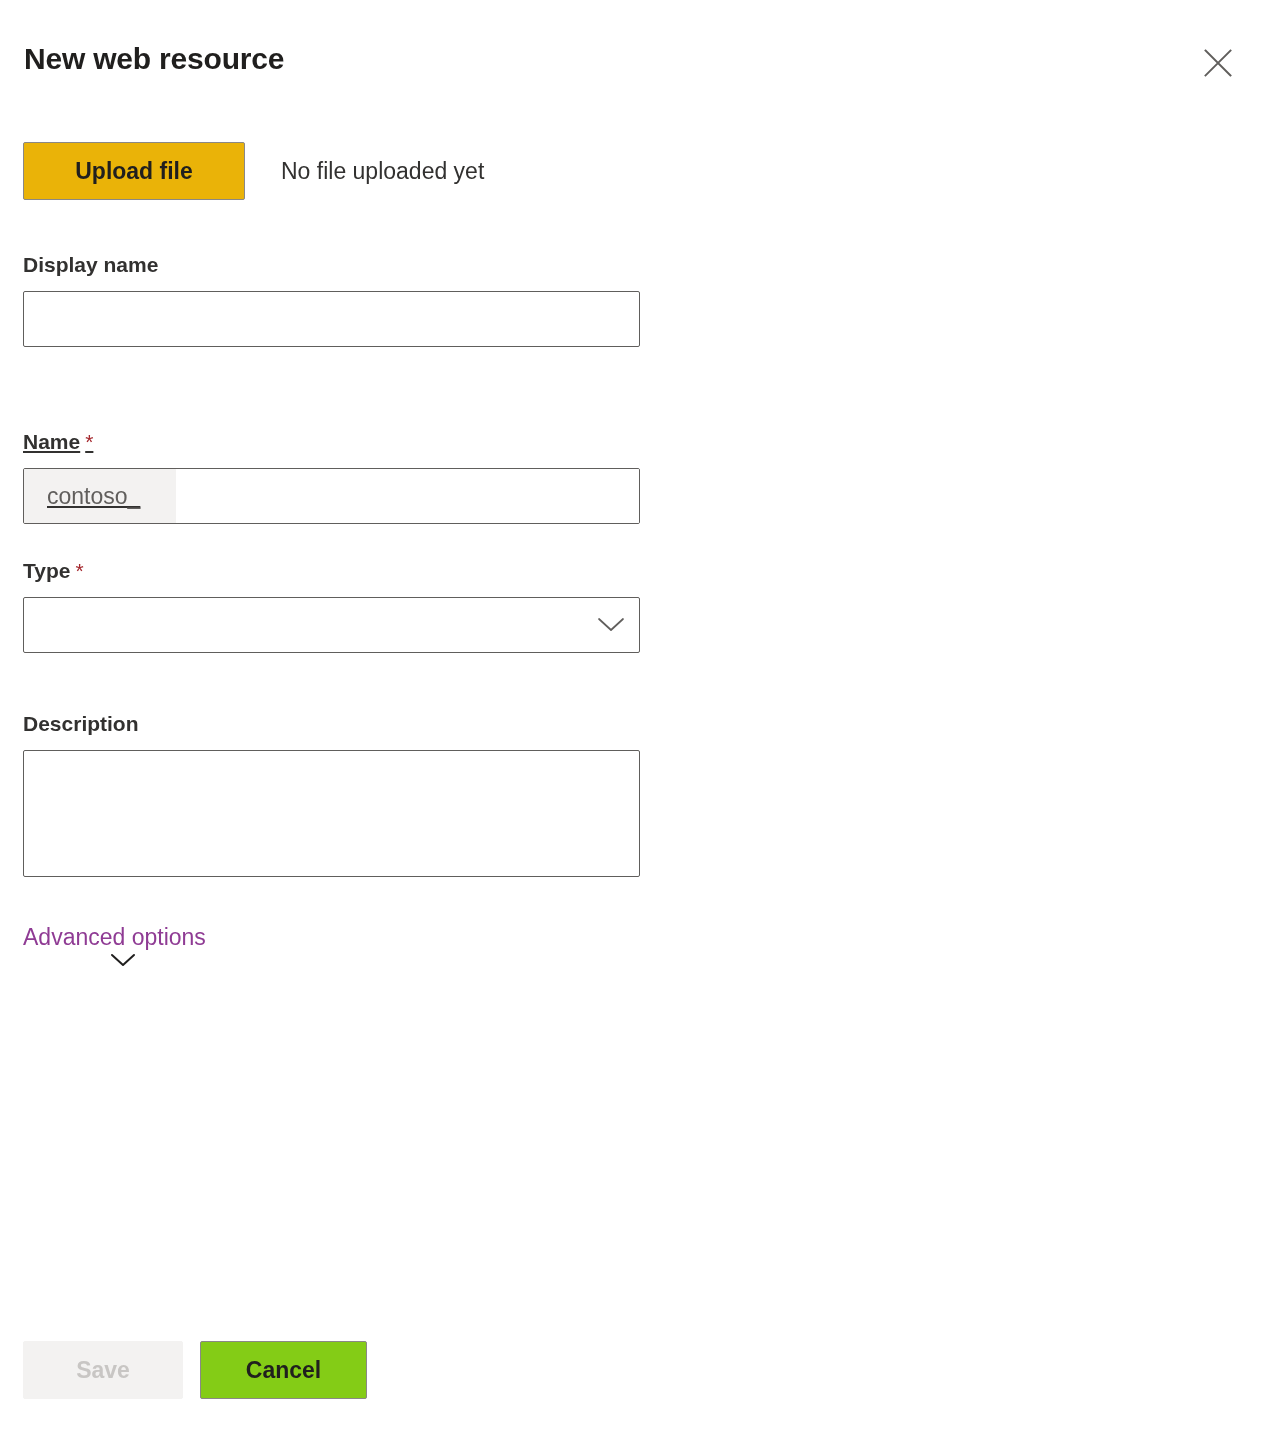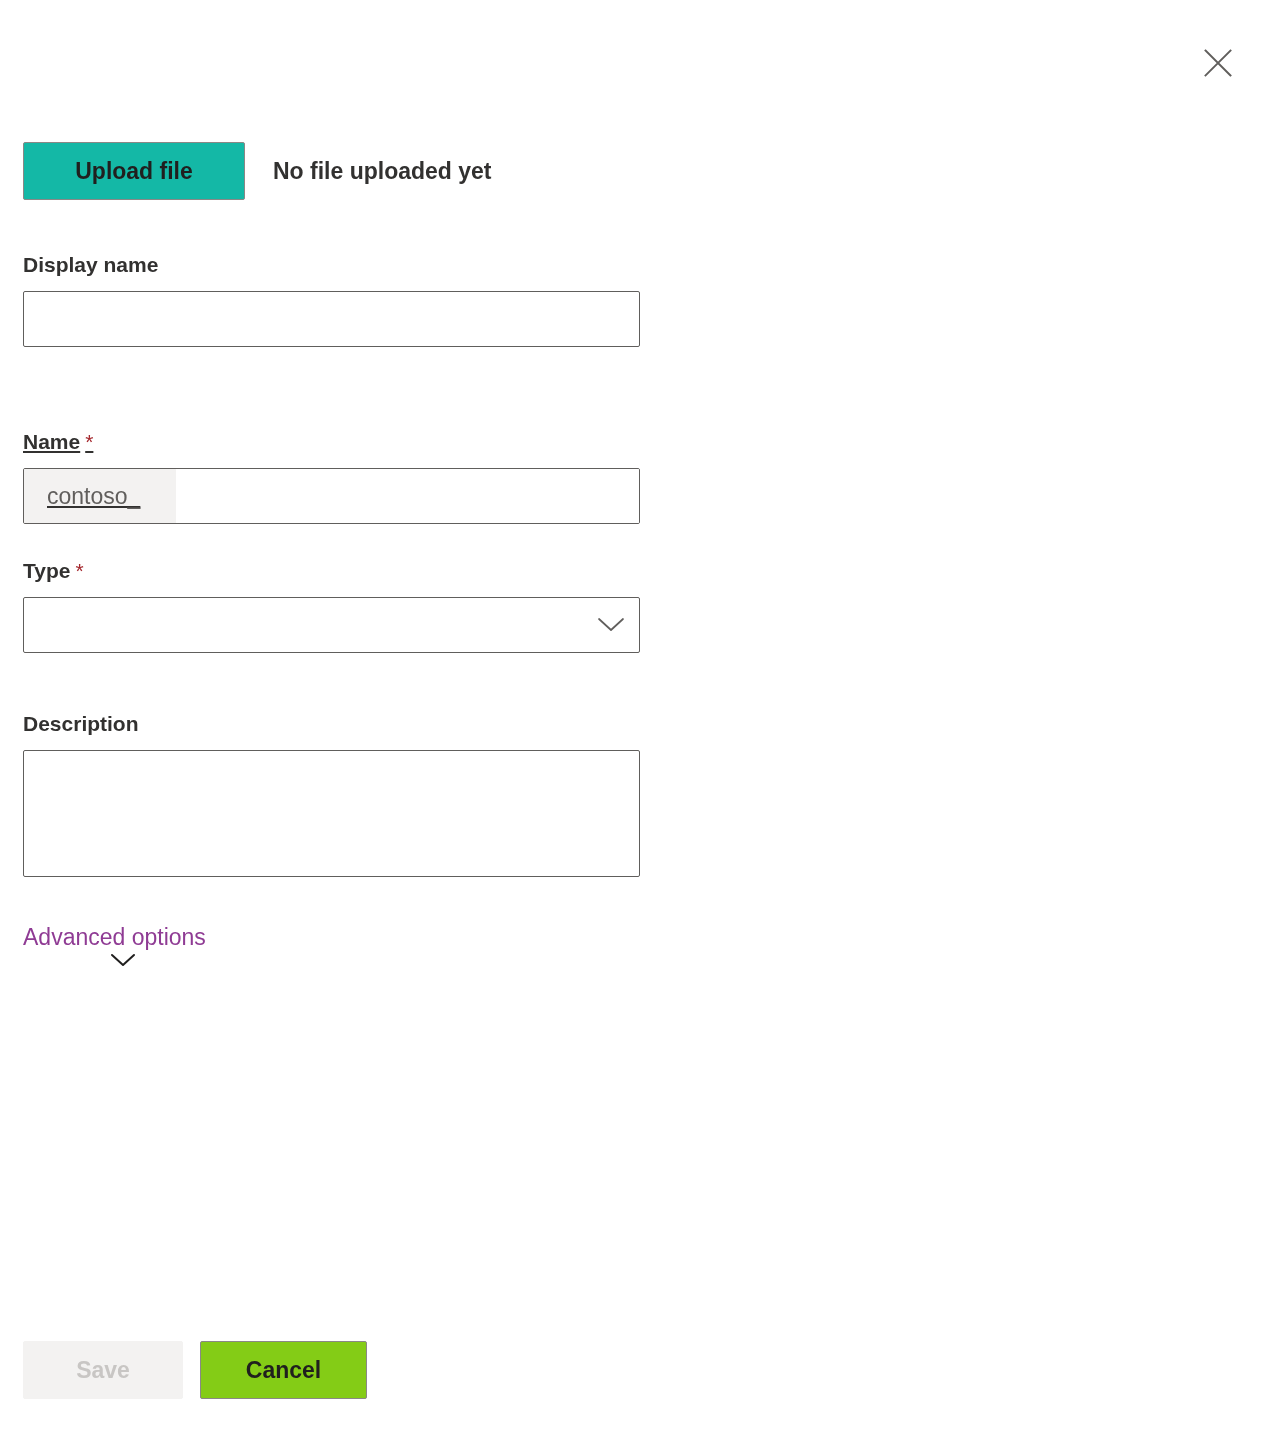--- a/index.html
+++ b/index.html
@@ -64,37 +64,37 @@
     left: 23px;
     top: 142px;
     display: flex;
     align-items: center;
   }
   .upload-button {
     box-sizing: border-box;
     height: 58px;
     min-width: 222px;
     padding: 0 26px;
-    background: #14b8a6;
+    background: #eab308;
     border: 1px solid #8a8886;
     border-radius: 2px;
     font-family: inherit;
     font-size: 23px;
     font-weight: 600;
     color: #201f1e;
     cursor: pointer;
     display: flex;
     align-items: center;
     justify-content: center;
     line-height: 1;
   }
   .upload-status {
-    margin-left: 28px;
-    font-size: 23px;
-    font-weight: 700;
+    margin-left: 36px;
+    font-size: 23px;
+    font-weight: 400;
     color: #323130;
     white-space: nowrap;
   }
 
   
   .field {
     position: absolute;
     left: 23px;
     width: 617px;
   }
@@ -269,20 +269,21 @@
     color: #201f1e;
     cursor: pointer;
   }
 </style>
 </head>
 <body>
 
 <div class="panel">
 
   <div class="header">
+    <div class="title">New web resource</div>
     <button class="close-btn">
       <span>
         <svg width="30" height="30" viewBox="0 0 30 30" aria-hidden="true">
           <path d="M2.5 2.5 L27.5 27.5 M27.5 2.5 L2.5 27.5" stroke="#605e5c" stroke-width="1.9" fill="none" stroke-linecap="square"></path>
         </svg>
       </span>
     </button>
   </div>
 
   <div class="upload-row">

